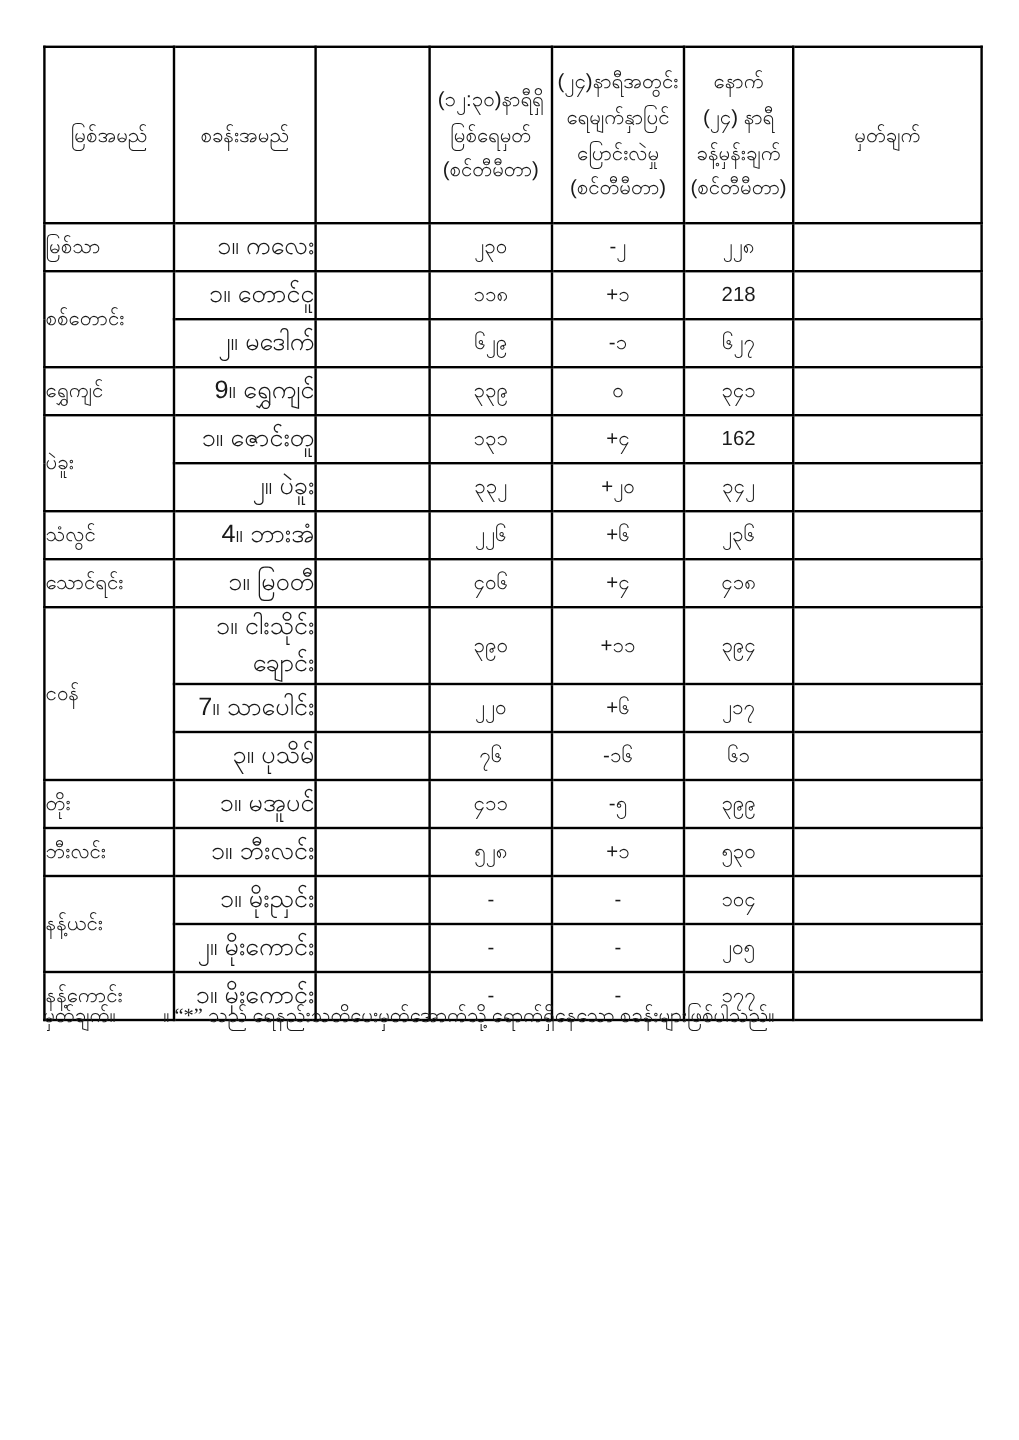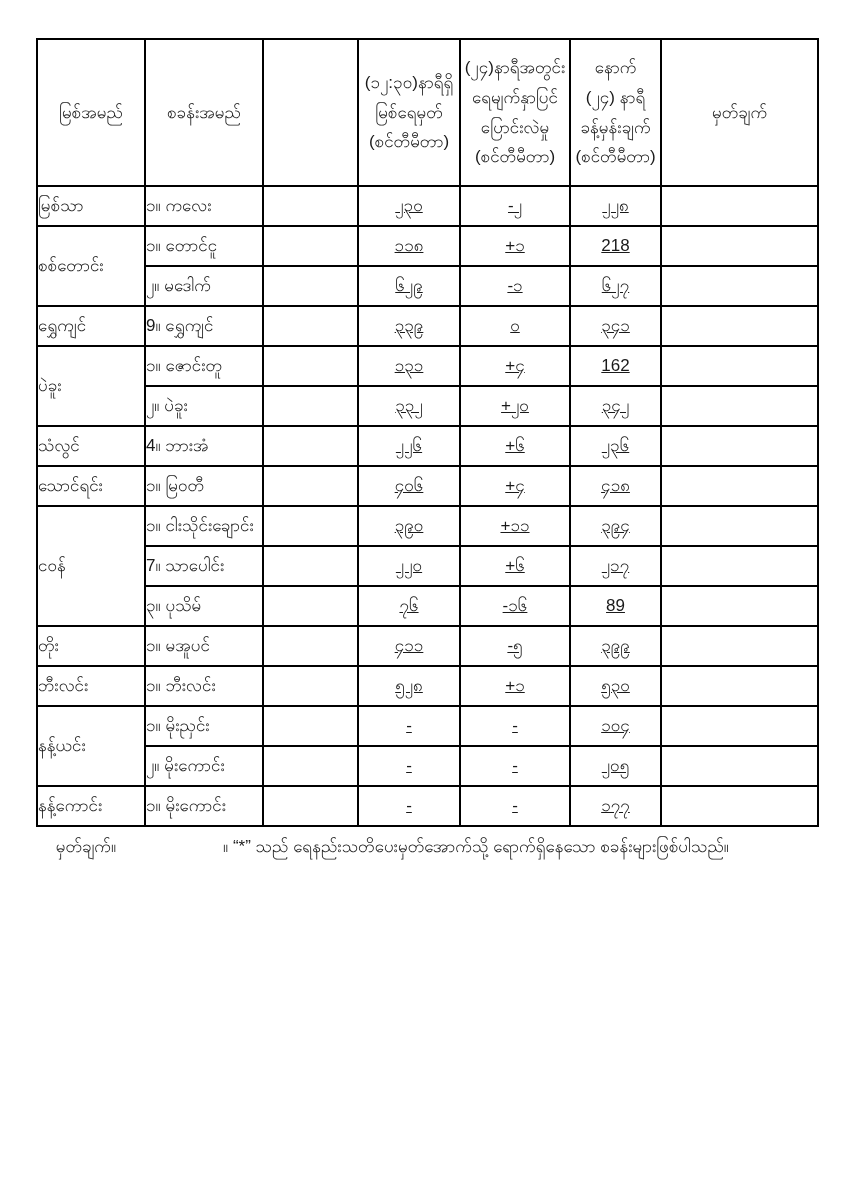--- a/index.html
+++ b/index.html
@@ -43,50 +43,49 @@
     height: 40px;
   }
   td.river {
     text-align: left;
     vertical-align: middle;
     padding-left: 8px;
     font-size: 17px;
     margin-left: 27px;
   }
   td.station {
-    text-align: left;
+    text-align: right;
     vertical-align: middle;
     padding-left: 6px;
-    font-size: 17px;
+    font-size: 21px;
   }
   td.num {
     text-align: center;
     vertical-align: middle;
     font-size: 17px;
-    text-decoration: underline;
   }
   td.blank, td.remark {
     vertical-align: middle;
   }
   .footer {
     position: absolute;
     left: 36px;
     top: 834px;
     width: 780px;
     display: flex;
     align-items: flex-start;
     font-size: 17px;
     line-height: 1.5;
-    text-align: center;
   }
   .footer .footer-label {
     flex: 0 0 100px;
   }
   .footer .footer-note {
     flex: 1;
+    font-family: Liberation Serif, serif;
   }
 </style>
 </head>
 <body>
 
 <div class="sheet">
 
   <table class="report">
     <colgroup>
       <col style="width:108px">
@@ -202,21 +201,21 @@
         <td class="num">၂၂၀</td>
         <td class="num">+၆</td>
         <td class="num">၂၁၇</td>
         <td class="remark"></td>
       </tr>
       <tr class="data-row">
         <td class="station">၃။ ပုသိမ်</td>
         <td class="blank"></td>
         <td class="num">၇၆</td>
         <td class="num">-၁၆</td>
-        <td class="num">89</td>
+        <td class="num">၆၁</td>
         <td class="remark"></td>
       </tr>
       <tr class="data-row">
         <td class="river">တိုး</td>
         <td class="station">၁။ မအူပင်</td>
         <td class="blank"></td>
         <td class="num">၄၁၁</td>
         <td class="num">-၅</td>
         <td class="num">၃၉၉</td>
         <td class="remark"></td>

